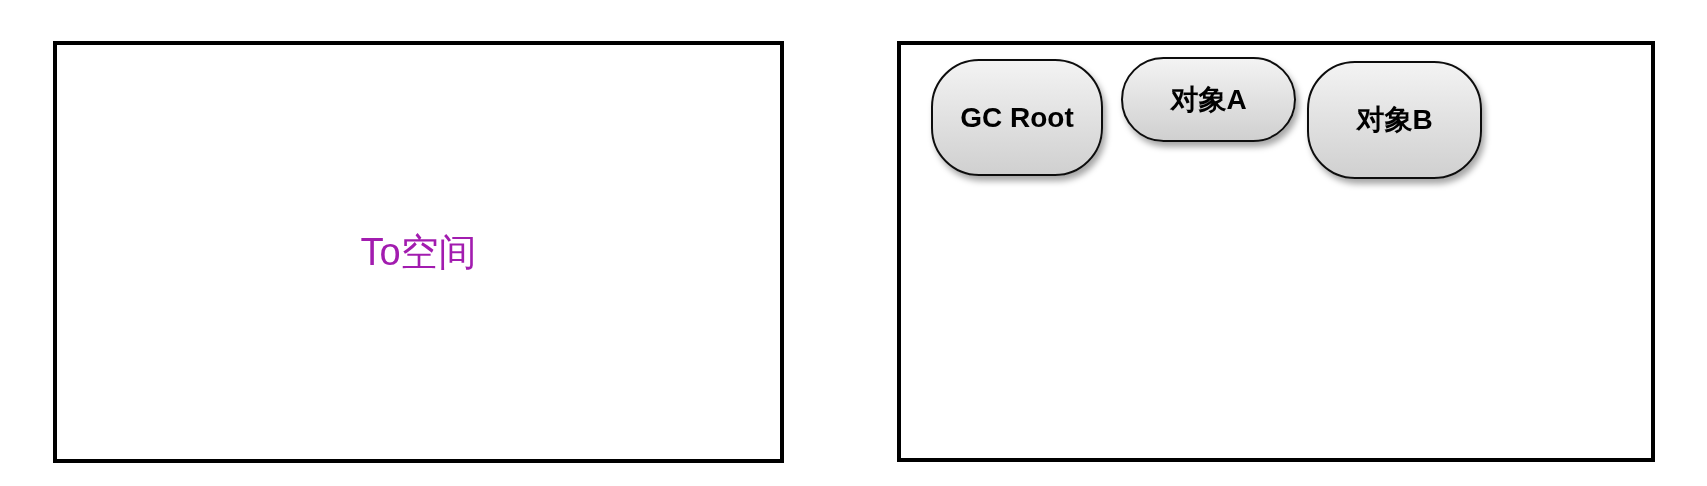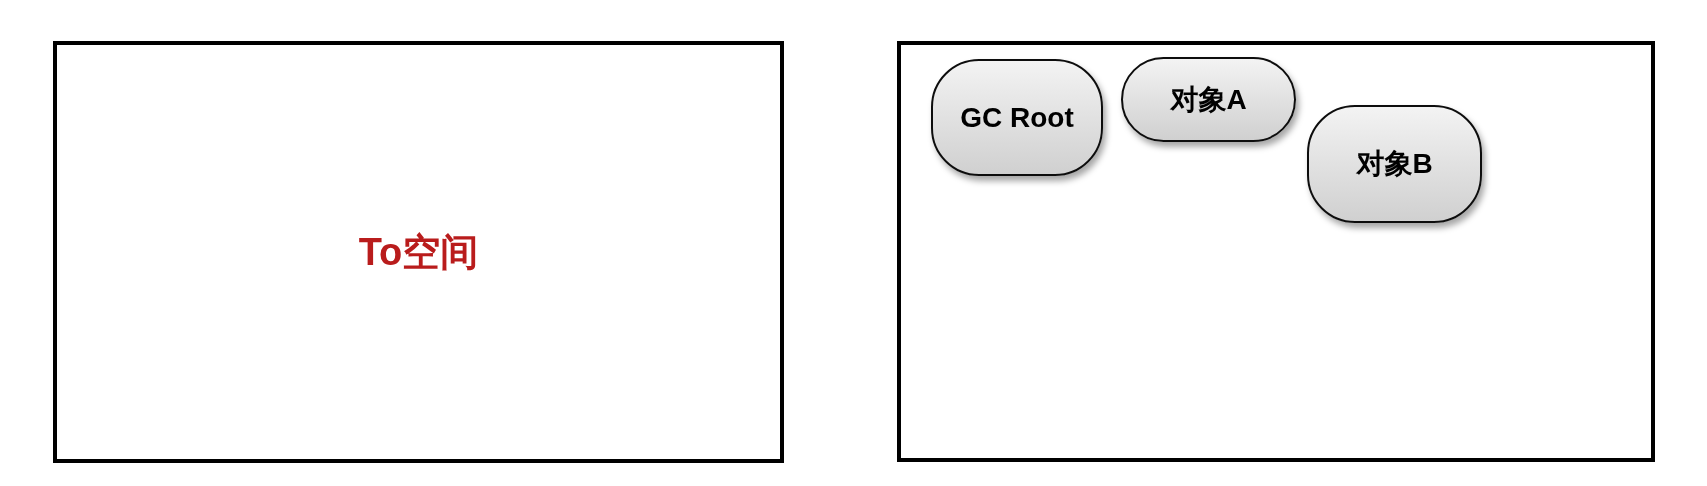--- a/index.html
+++ b/index.html
@@ -34,22 +34,22 @@
     height: 421px;
   }
   .space-label {
     position: absolute;
     left: 0;
     width: 100%;
     top: 50%;
     transform: translateY(-50%);
     text-align: center;
     font-size: 38px;
-    font-weight: bold;
-    color: #b91c1c;
+    font-weight: normal;
+    color: #a21caf;
     letter-spacing: 0px;
     pointer-events: none;
   }
   .pill {
     position: absolute;
     box-sizing: border-box;
     border: 2.5px solid #0d0d0d;
     border-radius: 48px;
     background: linear-gradient(to bottom, #f3f3f3 0%, #e3e3e3 45%, #d0d0d0 100%);
     box-shadow: 3px 5px 6px rgba(0, 0, 0, 0.35);
@@ -73,21 +73,20 @@
     left: 220px;
     top: 12px;
     width: 175px;
     height: 85px;
   }
   #pill-objB {
     left: 406px;
     top: 16px;
     width: 175px;
     height: 118px;
-    margin-top: 44px;
   }
 </style>
 </head>
 <body>
 
 <div class="canvas">
 
   <div class="space-box" id="to-box">
     <div class="space-label">To空间</div>
   </div>

